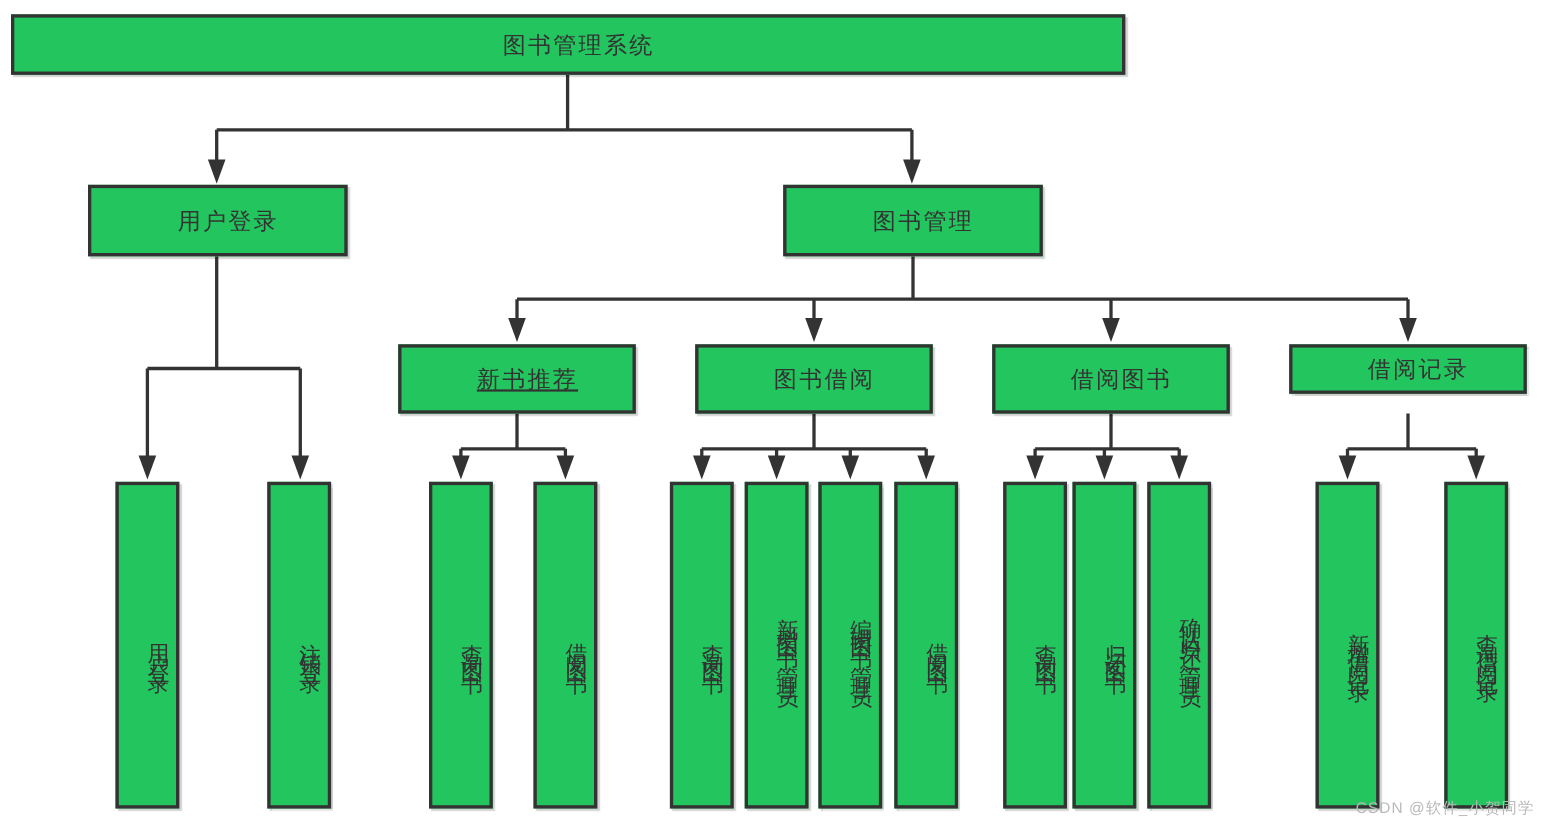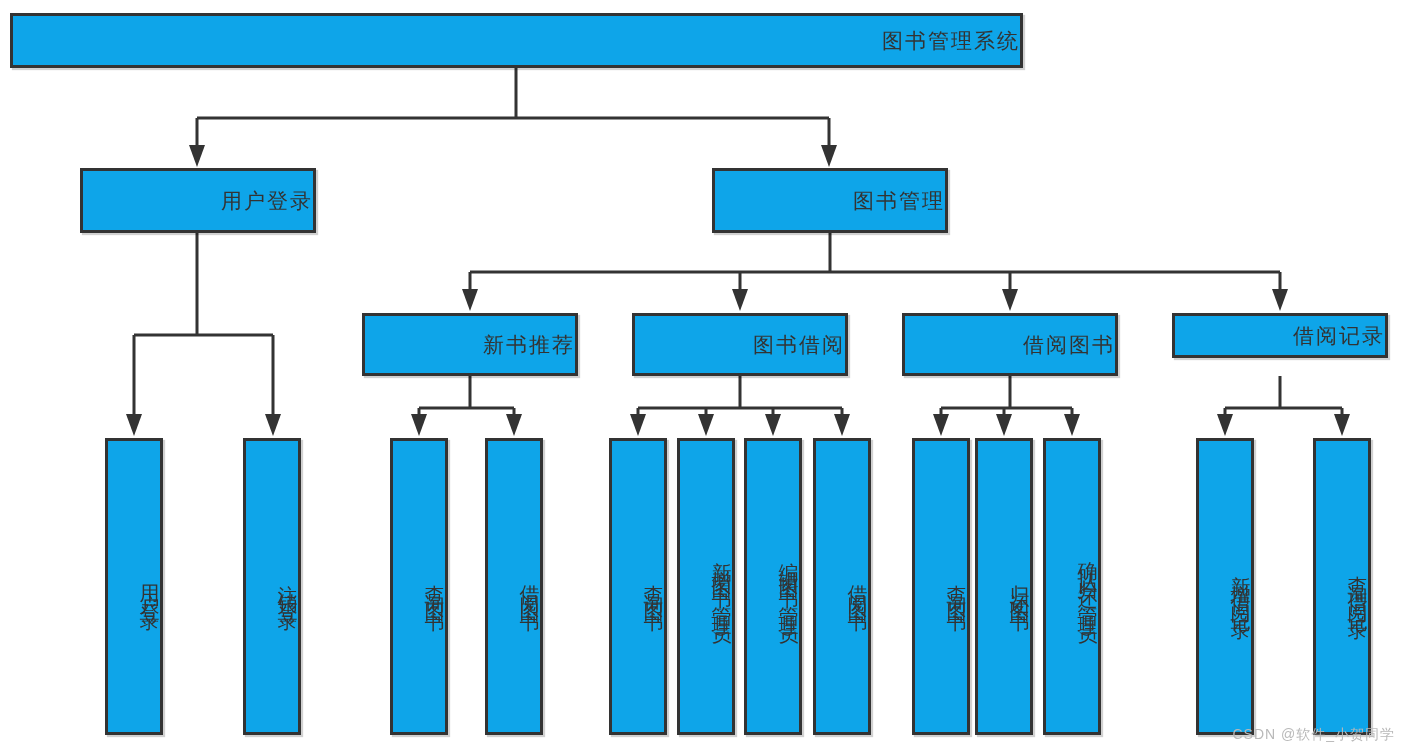--- a/index.html
+++ b/index.html
@@ -18,25 +18,25 @@
     color:var(--text);
     overflow:hidden;
   }
   .connectors{
     position:absolute;left:0;top:0;width:1405px;height:747px;
     color:var(--line);
   }
   .node{
     position:absolute;
     box-sizing:border-box;
-    background:#0ea5e9;
+    background:#22c55e;
     border:3px solid var(--border);
     display:flex;
     align-items:center;
-    justify-content:flex-end;
+    justify-content:center;
     box-shadow:2px 2px 1px rgba(0,0,0,0.18);
     padding-left:19px;
   }
   .node .label{
     font-size:21px;
     letter-spacing:2px;
     white-space:nowrap;
   }
   .leaf .vtext{
     writing-mode:vertical-lr;
@@ -99,21 +99,21 @@
     <span class="label">图书管理系统</span>
   </div>
 
   <div class="node" style="left:80px;top:168px;width:236px;height:65px;">
     <span class="label">用户登录</span>
   </div>
   <div class="node" style="left:712px;top:168px;width:236px;height:65px;">
     <span class="label">图书管理</span>
   </div>
 
-  <div class="node" style="left:362px;top:313px;width:216px;height:63px;">
+  <div class="node" style="left:362px;top:313px;width:216px;height:63px;text-decoration:underline;">
     <span class="label">新书推荐</span>
   </div>
   <div class="node" style="left:632px;top:313px;width:216px;height:63px;">
     <span class="label">图书借阅</span>
   </div>
   <div class="node" style="left:902px;top:313px;width:216px;height:63px;">
     <span class="label">借阅图书</span>
   </div>
   <div class="node" style="left:1172px;top:313px;width:216px;height:45px;">
     <span class="label">借阅记录</span>

